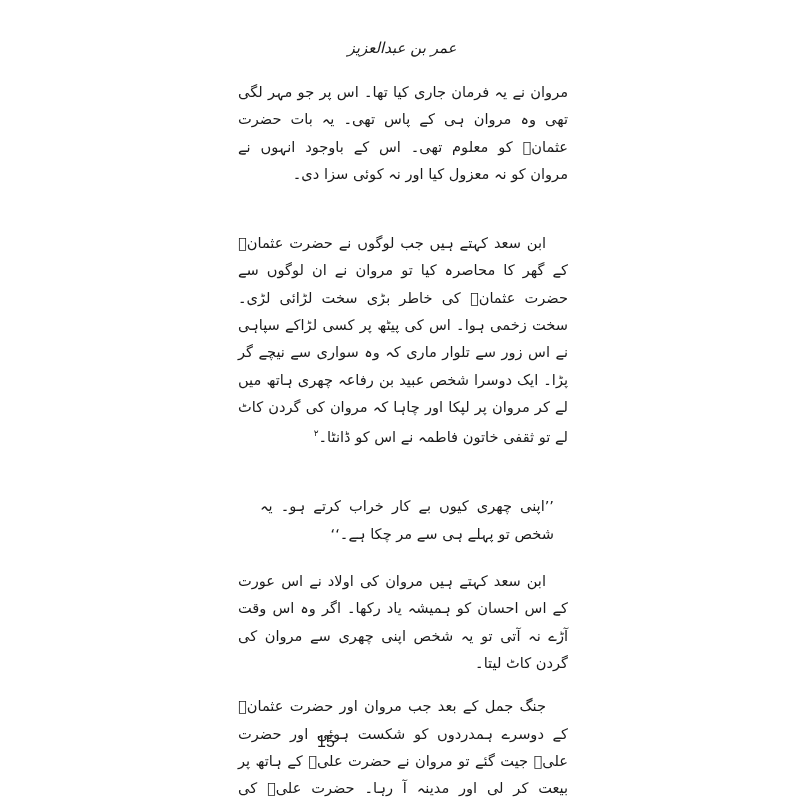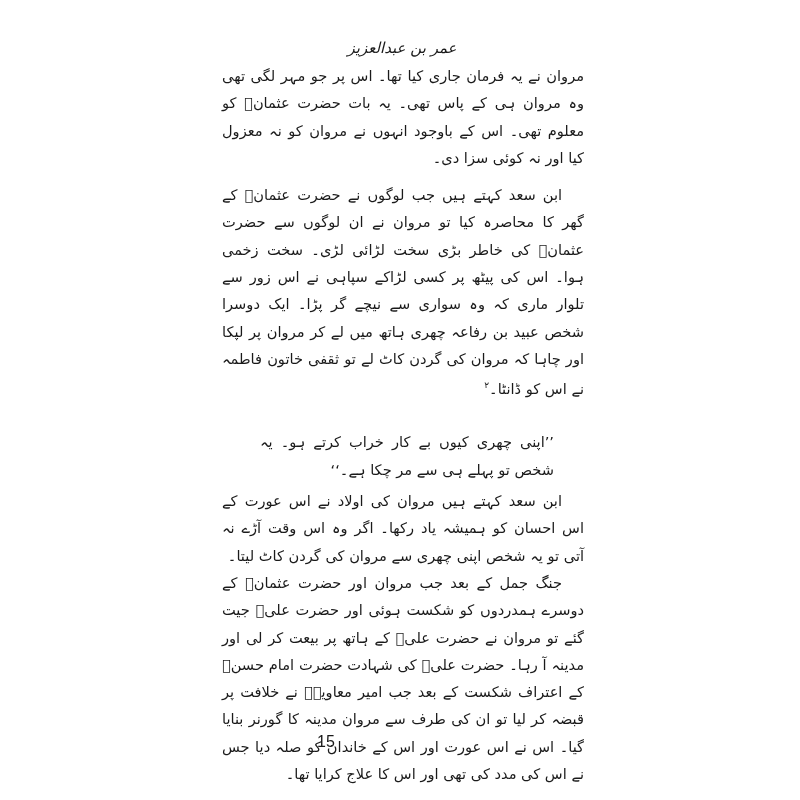--- a/index.html
+++ b/index.html
@@ -37,21 +37,21 @@
       top: 62px;
       left: 222px;
       width: 362px;
       direction: rtl;
       text-align: justify;
       text-align-last: right;
       font-size: 14.6px;
       line-height: 27.3px;
     }
     .para {
-      margin: 0;
+      margin: 16px;
     }
     .para.indent {
       text-indent: 22px;
     }
     .quote {
       margin: 16px 30px 0 38px;
       text-indent: 0;
     }
     .gap-small {
       height: 10px;

